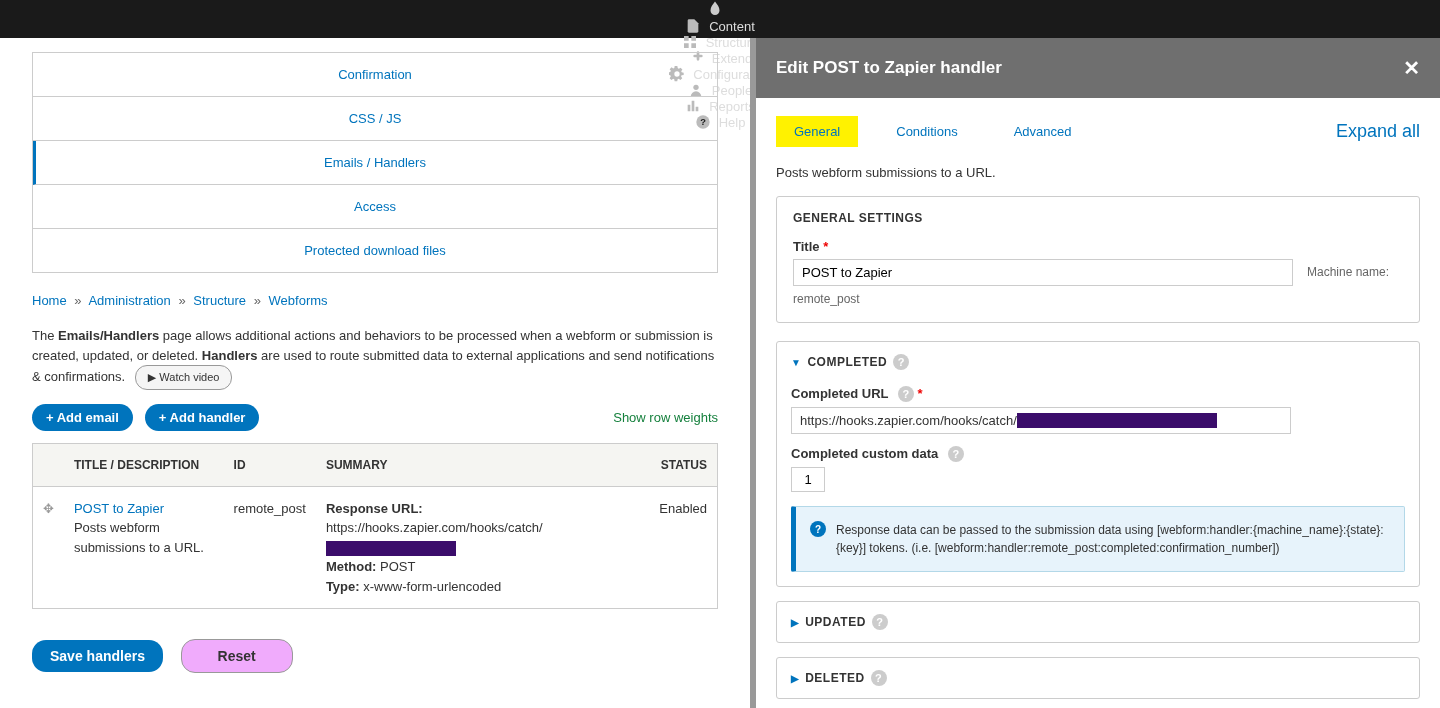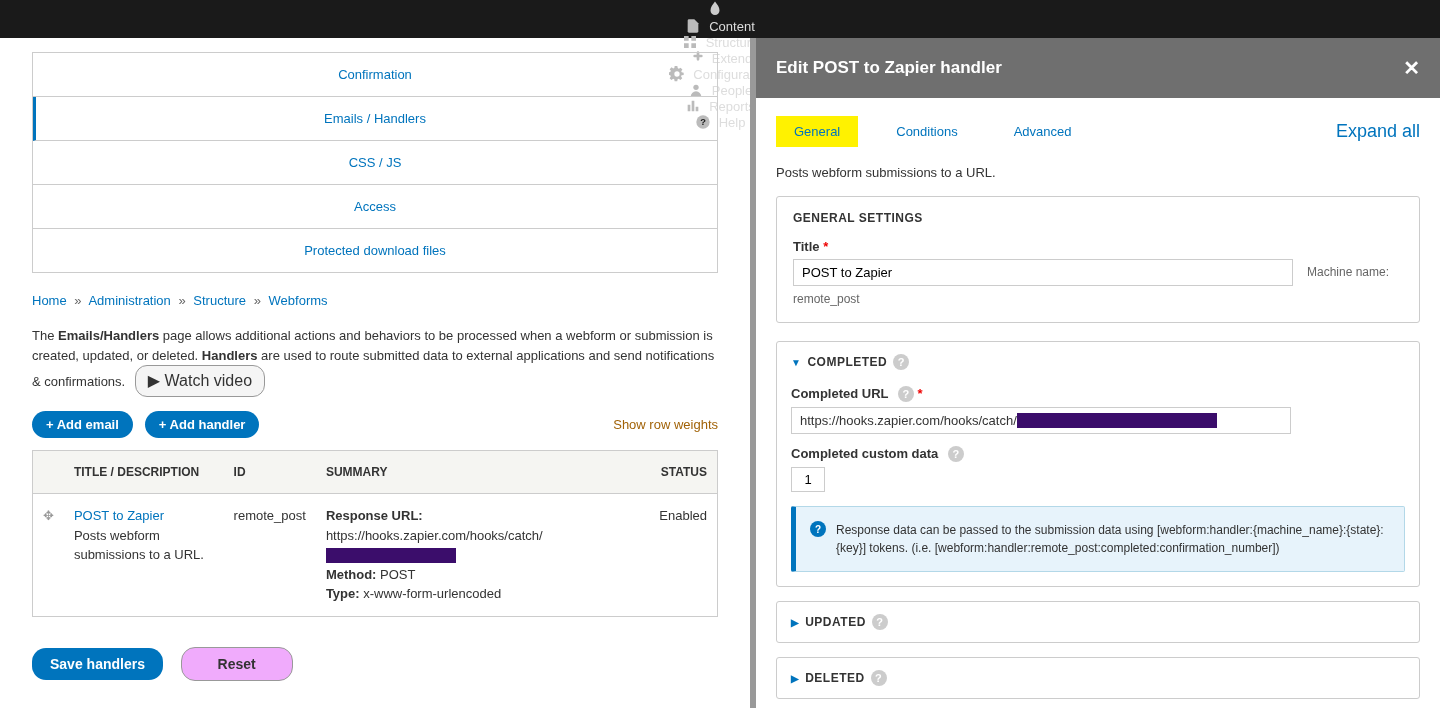--- a/index.html
+++ b/index.html
@@ -26,26 +26,26 @@
 
 .breadcrumb { padding: 0 32px 18px; color: #333; font-size: 13px; }
 .breadcrumb a { color: #0074bd; text-decoration: none; }
 .breadcrumb .sep { color: #666; margin: 0 4px; }
 
 
 .body-text { padding: 0 32px 14px; line-height: 1.5; color: #333; }
 .body-text strong { font-weight: bold; }
 
 
-.watch-video { display: inline-block; border: 1px solid #999; border-radius: 12px; padding: 3px 12px; margin-left: 6px; cursor: pointer; background: #f5f5f5; font-size: 16px; }
+.watch-video { display: inline-block; border: 1px solid #999; border-radius: 12px; padding: 3px 12px; margin-left: 6px; cursor: pointer; background: #f5f5f5; font-size: 11px; }
 
 
 .action-row { padding: 0 32px 12px; display: flex; align-items: center; }
 .btn-primary { background: #0074bd; color: #fff; border: none; border-radius: 14px; padding: 6px 14px; cursor: pointer; font-size: 13px; font-weight: bold; margin-right: 12px; }
-.show-weights { margin-left: auto; color: #a16207; cursor: pointer; text-decoration: none; font-size: 13px; }
+.show-weights { margin-left: auto; color: #15803d; cursor: pointer; text-decoration: none; font-size: 13px; }
 
 
 .handlers-table { width: calc(100% - 64px); margin: 0 32px 20px; border-collapse: collapse; border: 1px solid #ccc; }
 .handlers-table th { background: #f5f5f2; text-align: left; padding: 14px 10px; font-size: 12px; font-weight: bold; border-bottom: 1px solid #ccc; color: #333; vertical-align: top; }
 .handlers-table td { padding: 12px 10px; vertical-align: top; font-size: 13px; line-height: 1.5; }
 .drag-handle { cursor: move; color: #999; }
 .table-link { color: #0074bd; text-decoration: none; }
 .redacted { background: #3b0d6b; display: inline-block; height: 15px; vertical-align: middle; }
 
 
@@ -149,22 +149,22 @@
         <path d="M20 10l-8-6v4H6v4h6v4z"></path>
       </svg>
   </span>
 </div>
 
 <div class="container">
   <div class="left-panel">
     <div style="height:14px;"></div>
     <div class="tab-list">
       <div class="tab-item">Confirmation</div>
+      <div class="tab-item">CSS / JS</div>
       <div class="tab-item active">Emails / Handlers</div>
-      <div class="tab-item">CSS / JS</div>
       <div class="tab-item">Access</div>
       <div class="tab-item">Protected download files</div>
     </div>
 
     <div class="breadcrumb">
       <a href="#">Home</a>
       <span class="sep">»</span>
       <a href="#">Administration</a>
       <span class="sep">»</span>
       <a href="#">Structure</a>

